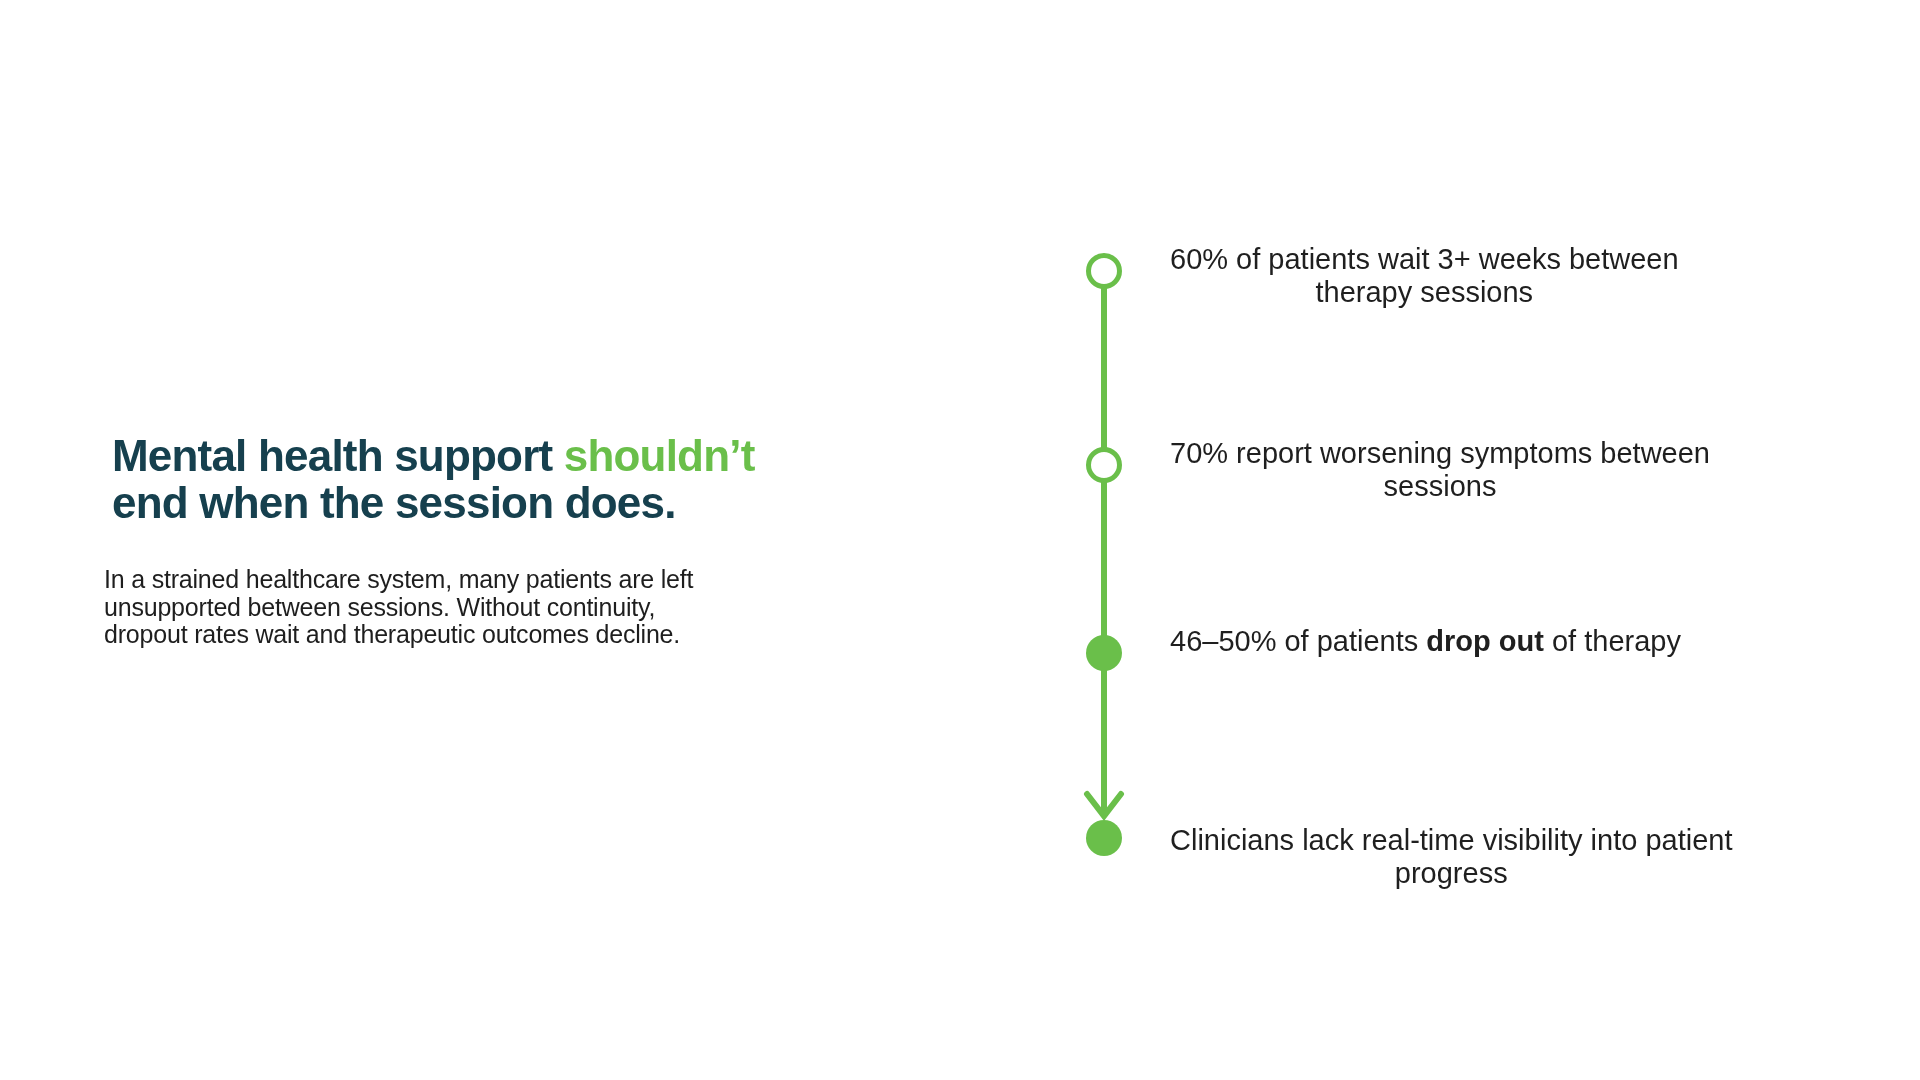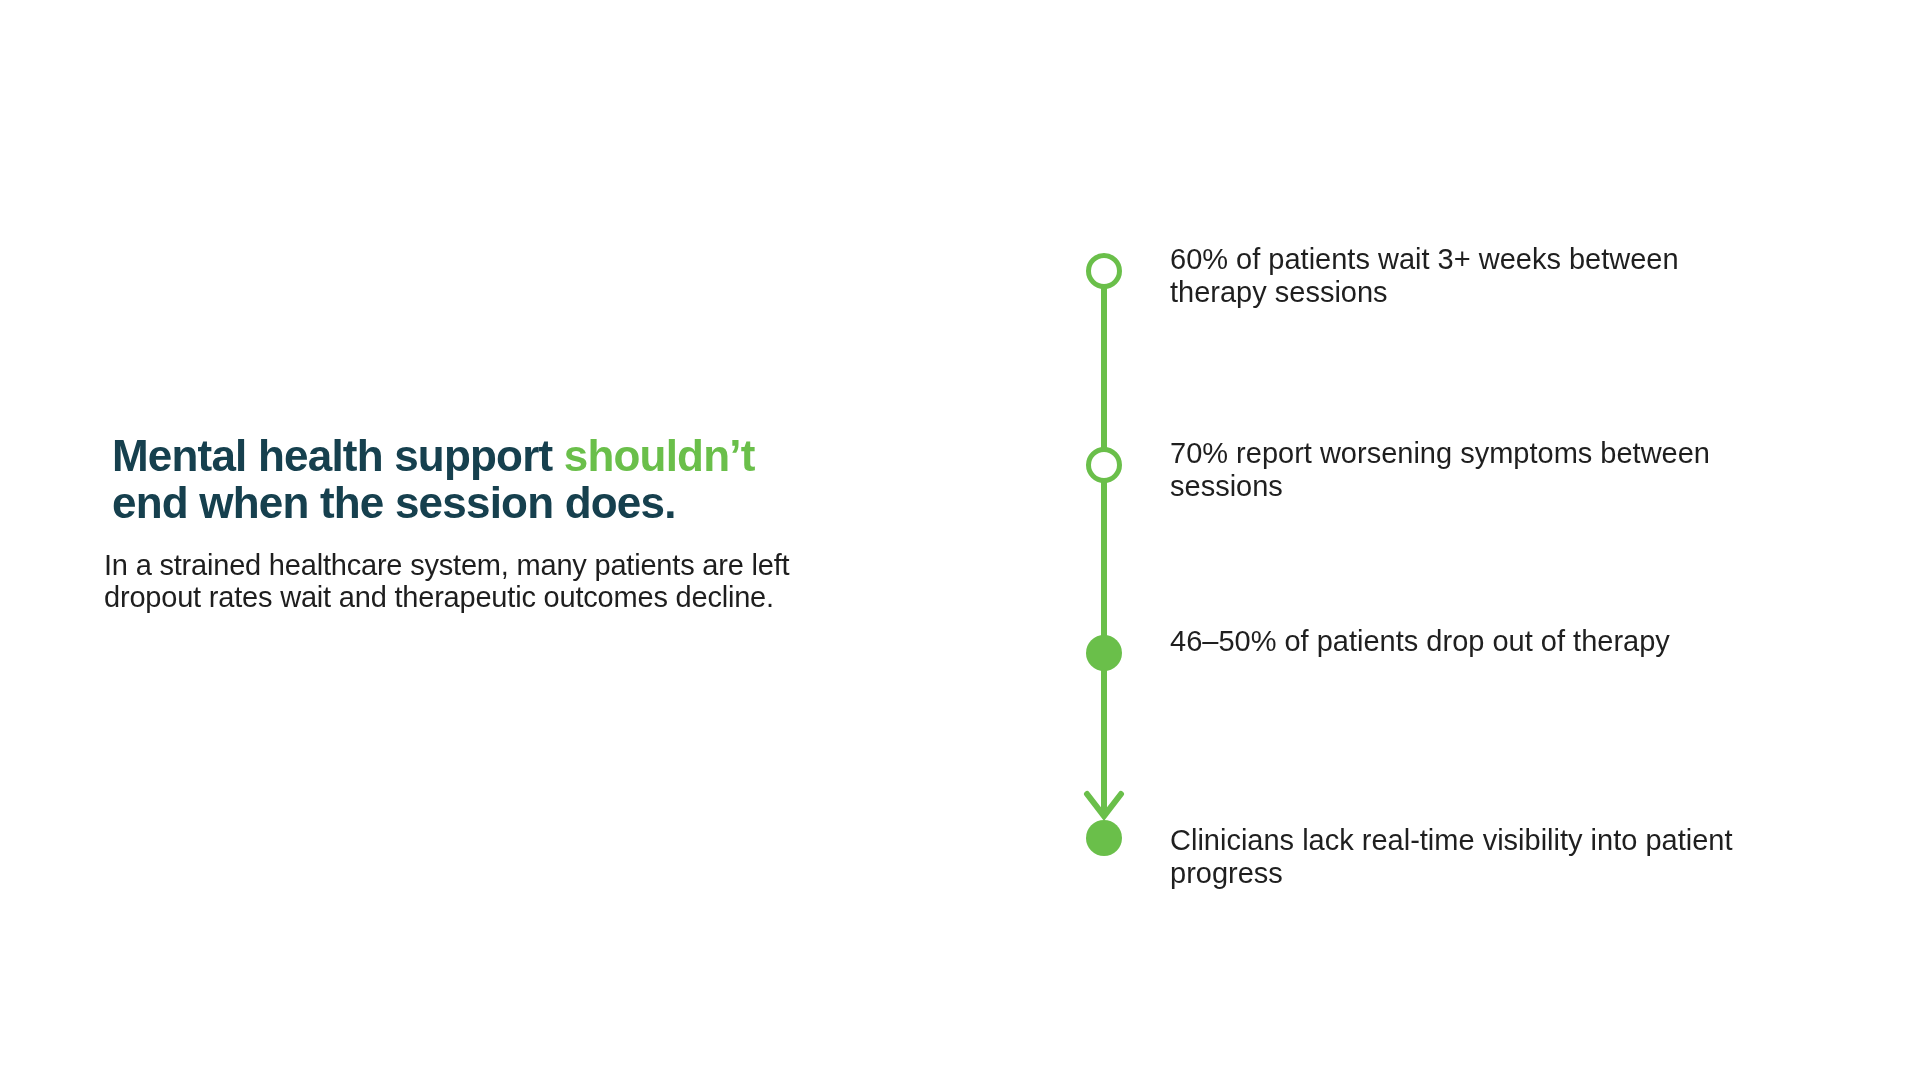--- a/index.html
+++ b/index.html
@@ -23,22 +23,22 @@
   .hero h1 {
     margin: 8px;
     font-size: 44px;
     font-weight: 700;
     line-height: 1.07;
     letter-spacing: -0.8px;
     color: #16404e;
   }
   .hero h1 .hl { color: #6abf4a; }
   .hero .para {
-    margin-top: 24px;
-    font-size: 29px;
+    margin-top: 40px;
+    font-size: 25px;
     line-height: 1.1;
     letter-spacing: -0.2px;
     color: #1e1e1e;
   }
   .hero .para .pline { display: block; white-space: nowrap; }
 
   
   .tl-line {
     position: absolute;
     left: 1101px;
@@ -69,37 +69,39 @@
     z-index: 2;
   }
 
   .tl-text {
     position: absolute;
     left: 1170px;
     font-size: 29px;
     line-height: 33px;
     color: #1f1f1f;
     z-index: 2;
+    text-align: center;
   }
   .tl-text .tline { display: block; white-space: nowrap; }
-  .tl-text b { font-weight: 400; }
+  .tl-text b { font-weight: 700; }
   .t1 { top: 243px; }
   .t2 { top: 437px; }
   .t3 { top: 625px; }
   .t4 { top: 810px; margin-top: 14px; }
 </style>
 </head>
 <body>
 
 <div class="slide">
 
   <section class="hero">
     <h1><span>Mental health support </span><span class="hl">shouldn’t</span><br><span>end when the session does.</span></h1>
     <div class="para">
       <span class="pline">In a strained healthcare system, many patients are left</span>
+      <span class="pline">unsupported between sessions. Without continuity,</span>
       <span class="pline">dropout rates wait and therapeutic outcomes decline.</span>
     </div>
   </section>
 
   <div class="tl-line"></div>
 
   <span class="marker hollow m1"></span>
   <span class="marker hollow m2"></span>
   <span class="marker filled m3"></span>
   <svg class="tl-arrow" width="44" height="32" viewBox="0 0 44 32">

